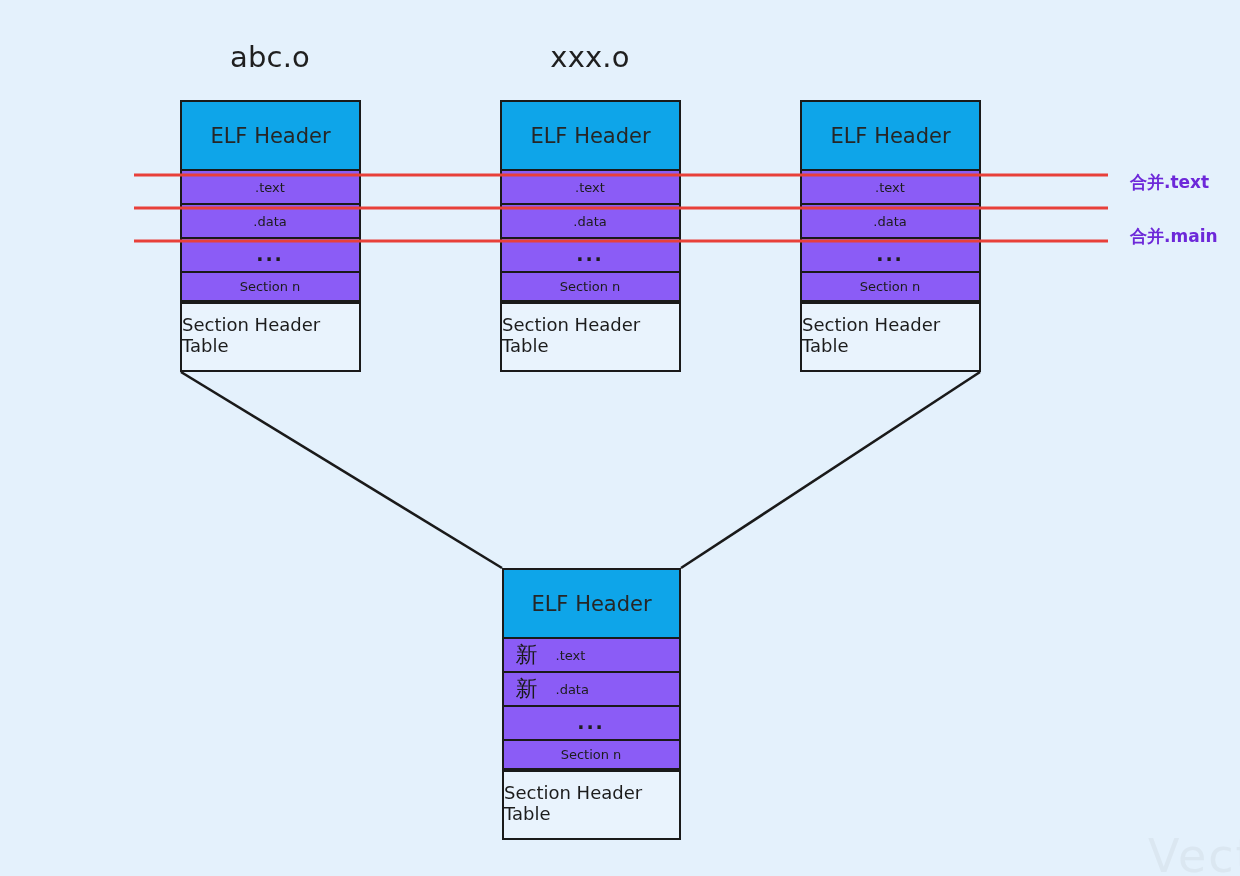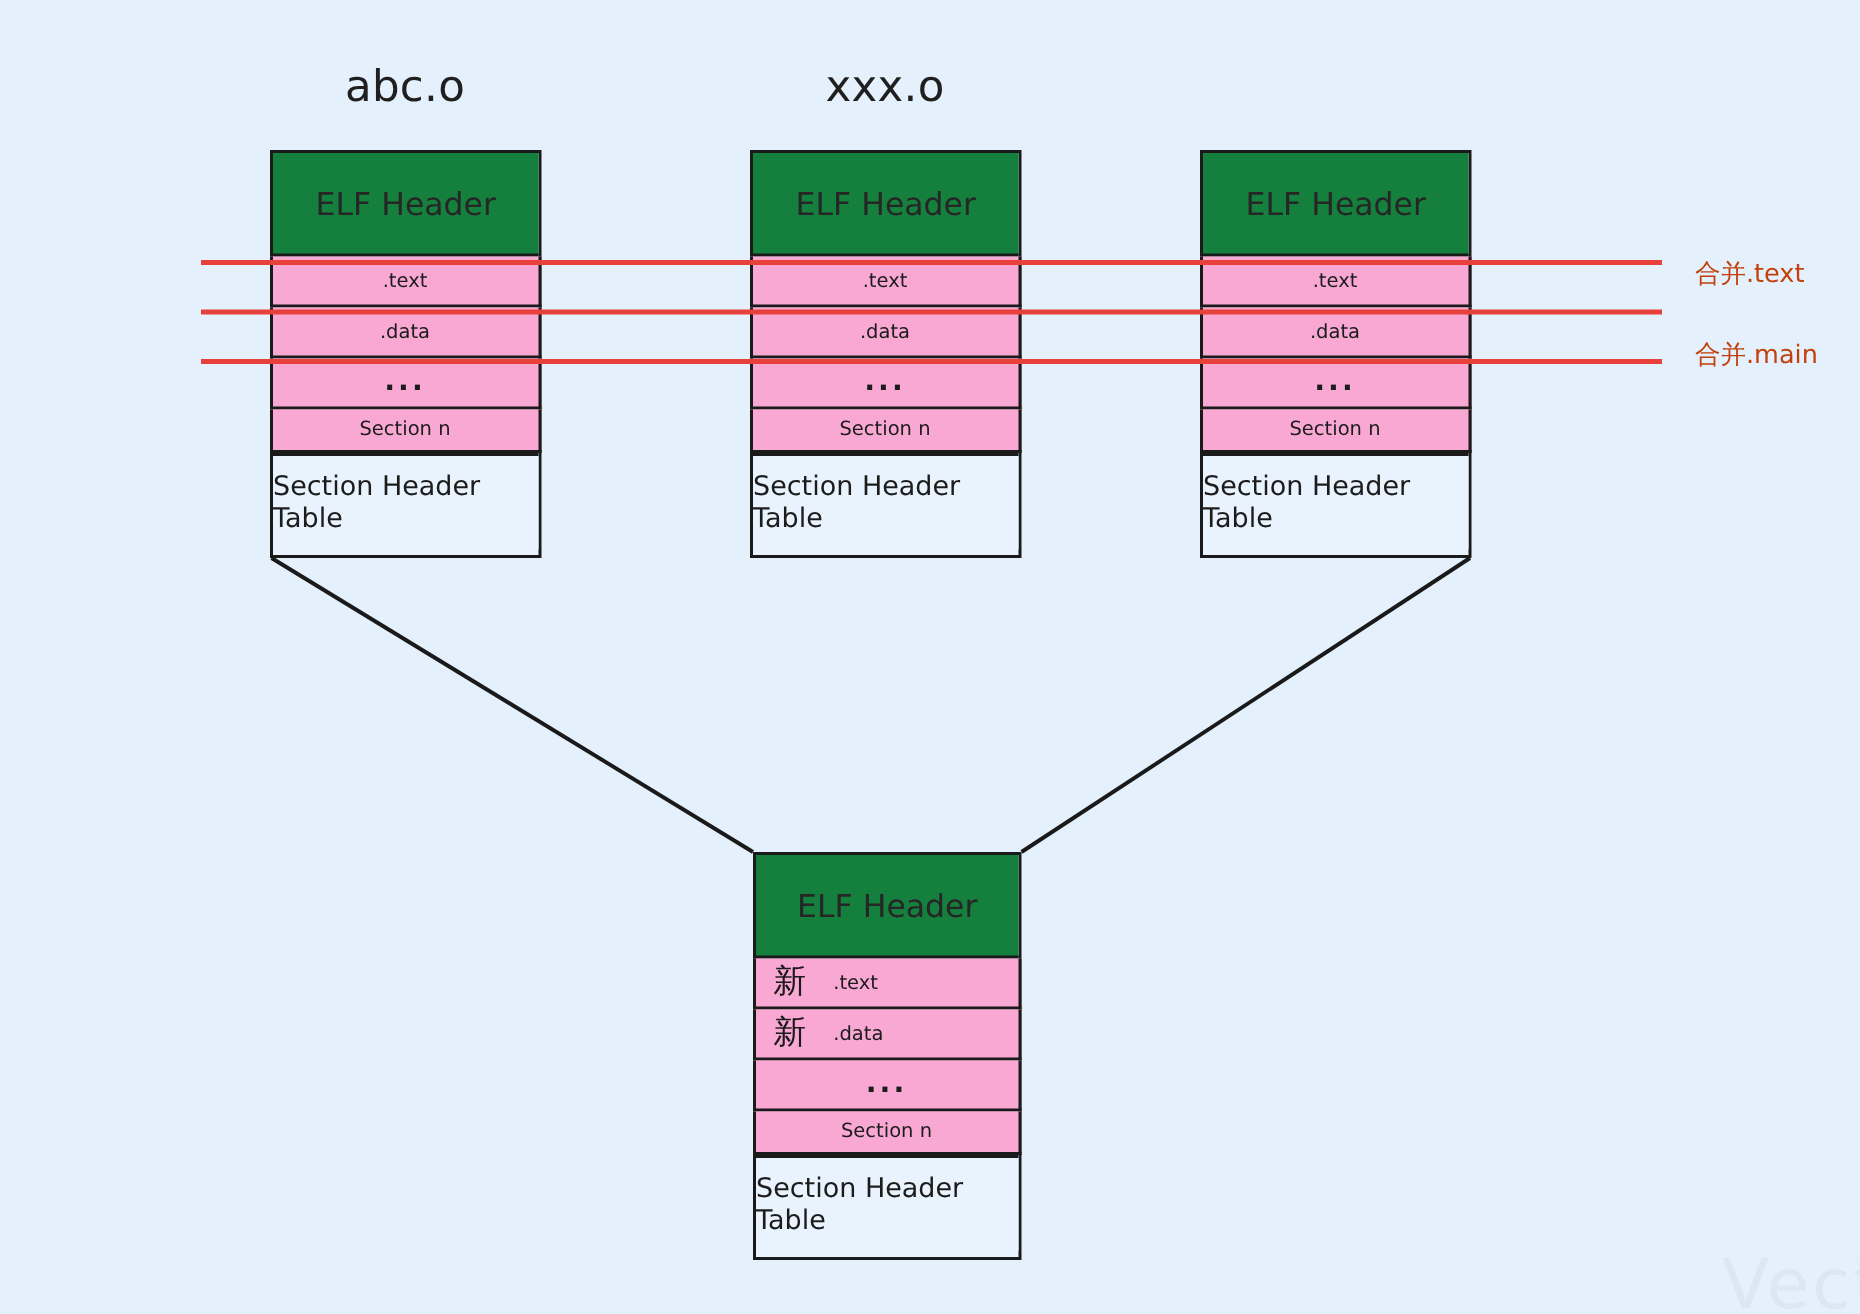--- a/index.html
+++ b/index.html
@@ -45,32 +45,32 @@
     border: 2.5px solid #1a1a1a;
     background: #e9f3fd;
   }
   .hdr-cell {
     box-sizing: border-box;
     display: flex;
     align-items: center;
     justify-content: center;
     font-size: 21px;
     color: #262626;
-    background: #15803d;
+    background: #0ea5e9;
     border-bottom: 2.5px solid #1a1a1a;
     text-align: right;
   }
   .sec-cell {
     box-sizing: border-box;
     display: flex;
     align-items: center;
     justify-content: center;
     font-size: 13px;
     color: #1c1c1c;
-    background: #f9a8d4;
+    background: #8b5cf6;
     border: 2.5px solid #1a1a1a;
     border-top: none;
     position: relative;
   }
   .sec-cell.dots {
     font-size: 19px;
     font-weight: bold;
     letter-spacing: 2px;
     line-height: 0.6;
   }
@@ -99,22 +99,23 @@
   }
   .badge-label {
     font-size: 13px;
     color: #1c1c1c;
     margin-left: 14px;
   }
   
   .merge-label {
     position: absolute;
     font-size: 17px;
-    color: #c2410c;
+    color: #6d28d9;
     white-space: nowrap;
+    font-weight: bold;
   }
   .watermark {
     position: absolute;
     font-size: 46px;
     color: #dbe7f1;
     letter-spacing: 2px;
     user-select: none;
   }
 </style>
 </head>

